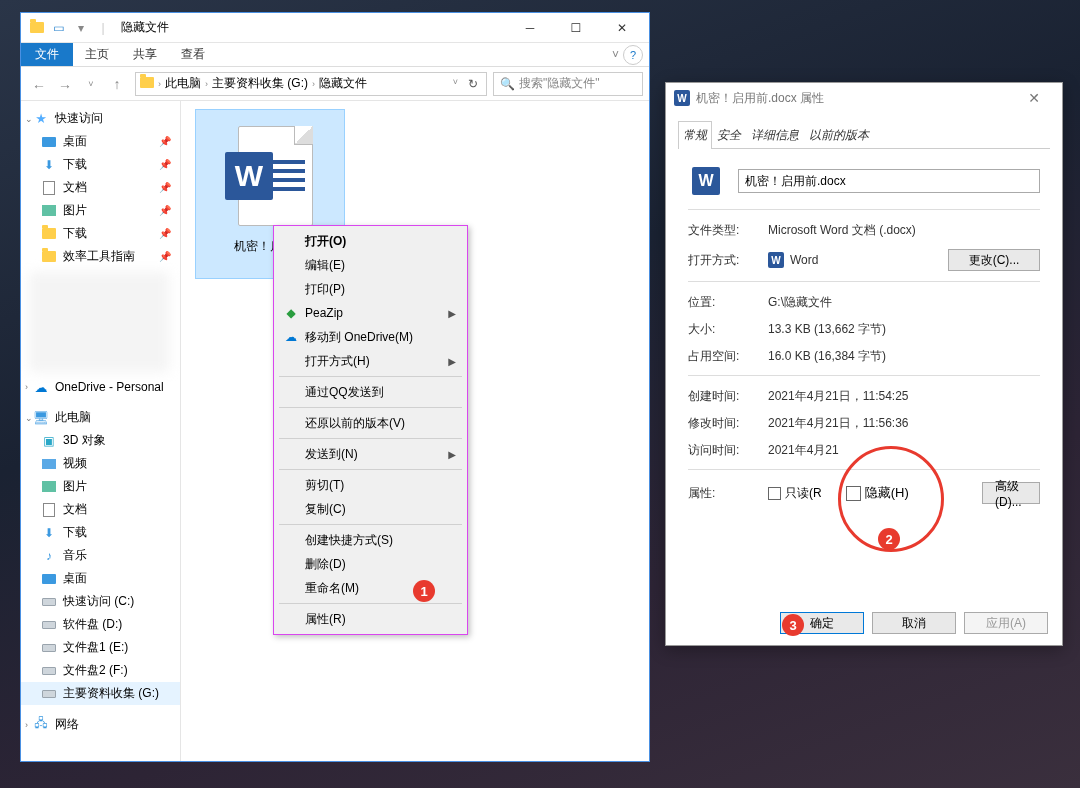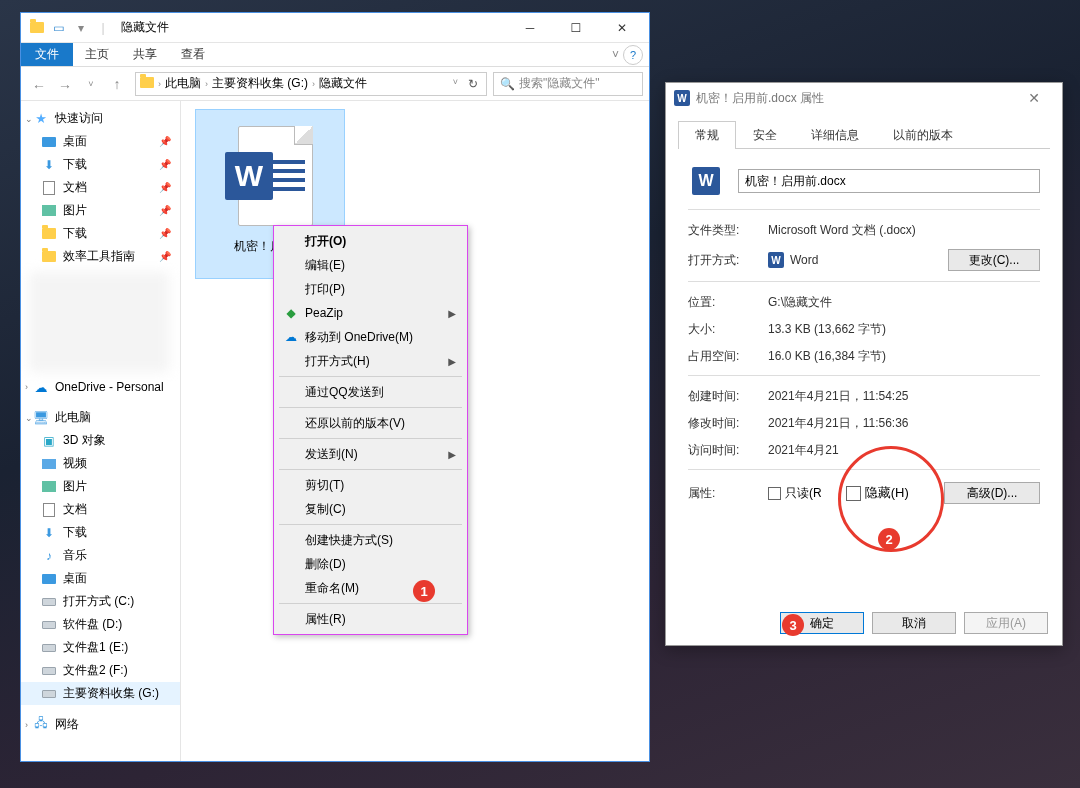--- a/index.html
+++ b/index.html
@@ -104,21 +104,21 @@
   width: 398px; height: 564px;
   background: #fff;
   border: 1px solid #999;
   display: flex; flex-direction: column;
   box-shadow: 0 4px 16px rgba(0,0,0,0.3);
 }
 .props-title { height: 30px; display: flex; align-items: center; padding: 0 8px; color: #777; gap: 6px; }
 .props-title .close { margin-left: auto; width: 40px; text-align: center; font-size: 14px; }
 .props-body { flex: 1; padding: 8px 12px 0 12px; }
 .props-tabs { display: flex; border-bottom: 1px solid #ccc; }
-.ptab { padding: 5px 16px; border: 1px solid transparent; border-bottom: none; margin-bottom: -1px; color: #333; }
+.ptab { padding: 5px 4px; border: 1px solid transparent; border-bottom: none; margin-bottom: -1px; color: #333; font-style: italic; }
 .ptab.active { border-color: #ccc; background: #fff; }
 .props-inner { padding: 14px 10px; }
 .prow { display: flex; align-items: center; margin-bottom: 10px; }
 .prow .plabel { width: 80px; color: #333; }
 .prow .pval { flex: 1; color: #333; }
 .pfile-ico { width: 36px; height: 36px; display: flex; align-items: center; justify-content: center; }
 .pfile-name { flex: 1; height: 24px; border: 1px solid #aaa; padding: 0 6px; display: flex; align-items: center; }
 .psep { height: 1px; background: #ddd; margin: 6px 0 12px 0; }
 .pbtn { height: 22px; border: 1px solid #aaa; background: #e9e9e9; padding: 0 12px; display: flex; align-items: center; justify-content: center; }
 .pchk { display: flex; align-items: center; gap: 4px; }
@@ -302,21 +302,21 @@
       <div class="nav-item">
           <span class="ico">
             <span class="i-desktop"></span>
           </span>
           <span>桌面</span>
         </div>
       <div class="nav-item">
           <span class="ico">
             <span class="i-drive"></span>
           </span>
-          <span>打开方式 (C:)</span>
+          <span>快速访问 (C:)</span>
         </div>
       <div class="nav-item">
           <span class="ico">
             <span class="i-drive"></span>
           </span>
           <span>软件盘 (D:)</span>
         </div>
       <div class="nav-item">
           <span class="ico">
             <span class="i-drive"></span>
@@ -488,21 +488,21 @@
         <div class="pchk">
             <span class="box"></span>
             <span>只读(R</span>
           </div>
         <div style="width:24px"></div>
         <div class="pchk">
             <span class="box" style="width:15px;height:15px"></span>
             <span style="font-size:13px">隐藏(H)</span>
           </div>
         <div style="flex:1"></div>
-        <div class="pbtn" style="width:96px">高级(D)...</div>
+        <div class="pbtn" style="width:58px">高级(D)...</div>
       </div>
     </div>
   </div>
   <div class="props-footer">
     <div class="fbtn def">确定</div>
     <div class="fbtn">取消</div>
     <div class="fbtn dis">应用(A)</div>
   </div>
 </div>
 

